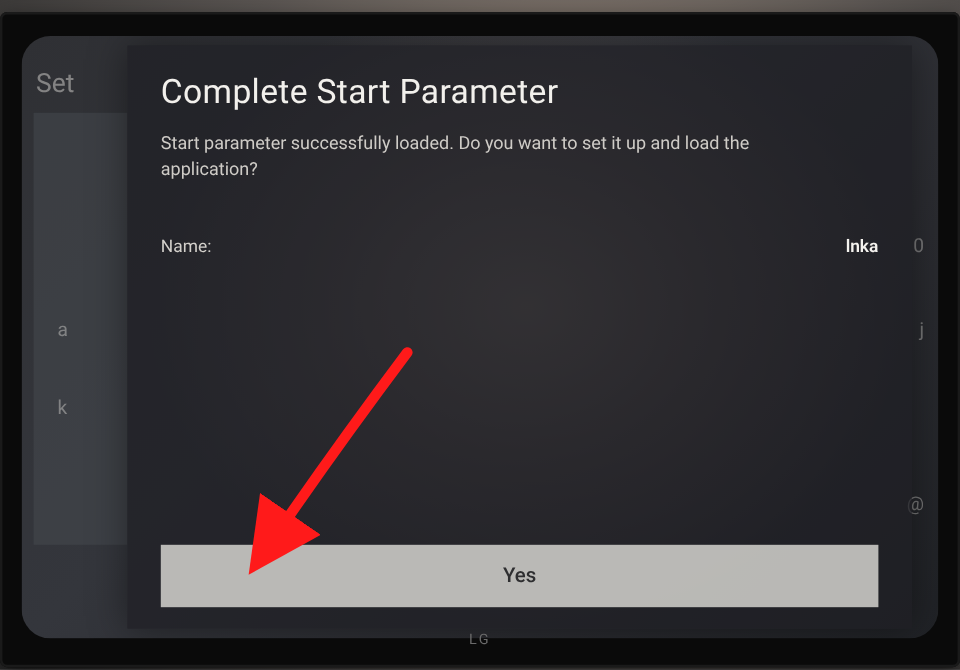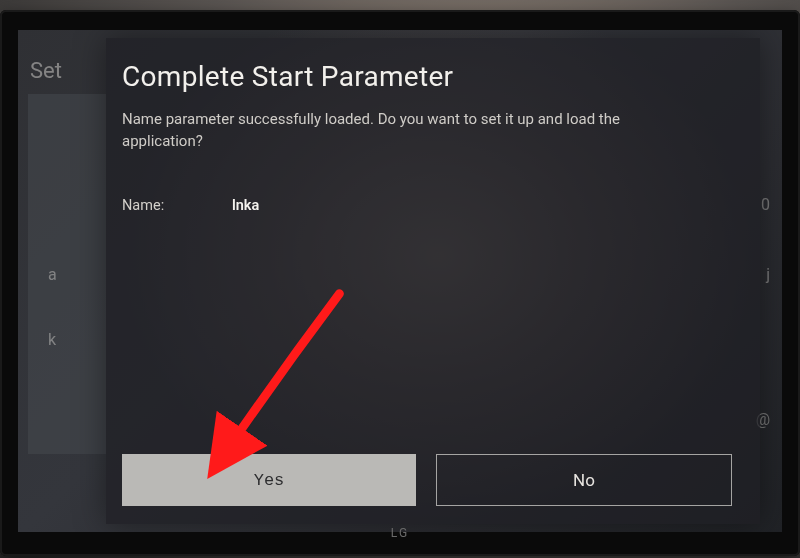--- a/index.html
+++ b/index.html
@@ -29,20 +29,21 @@
   .tv-screen {
     position: absolute;
     left: 18px;
     right: 18px;
     top: 20px;
     bottom: 24px;
     background:
       radial-gradient(ellipse 55% 70% at 55% 45%, rgba(200,180,160,0.35) 0%, rgba(140,120,110,0.25) 40%, rgba(40,40,45,0.0) 75%),
       linear-gradient(135deg, #2f3034 0%, #34363c 40%, #2b2c31 70%, #202226 100%);
     overflow: hidden;
+    border-radius: 24px;
   }
   
   .bg-ui-left {
     position: absolute;
     left: 12px;
     top: 28px;
     color: #c9c7c4;
     font-size: 22px;
     font-weight: 400;
     opacity: 0.55;
@@ -74,21 +75,21 @@
 
   .dialog {
     position: absolute;
     left: 88px;
     right: 22px;
     top: 8px;
     bottom: 8px;
     background: rgba(30,31,36,0.72);
     box-shadow: 0 0 30px rgba(0,0,0,0.4);
     color: #e8e6e2;
-    padding: 22px 28px 18px 16px;
+    padding: 22px 28px 18px 28px;
     box-sizing: border-box;
     display: flex;
     flex-direction: column;
   }
   .dialog-title {
     font-size: 28px;
     font-weight: 400;
     color: #f2f0ec;
     margin: 0 0 16px 0;
     letter-spacing: 0.3px;
@@ -100,20 +101,21 @@
     max-width: 560px;
     margin-bottom: 42px;
   }
   .details {
     font-size: 14.5px;
     line-height: 1.55;
     color: #e5e2dd;
   }
   .details-row {
     display: flex;
+    justify-content: space-between;
   }
   .details-label {
     width: 110px;
     color: #d3d0cb;
   }
   .details-value {
     font-weight: 600;
     color: #f4f2ee;
   }
   .spacer { flex: 1 1 auto; }
@@ -129,21 +131,20 @@
     align-items: center;
     justify-content: center;
     font-size: 17px;
     box-sizing: border-box;
     user-select: none;
   }
   .btn-yes {
     background: rgba(220,218,214,0.82);
     color: #2e2e30;
     font-weight: 500;
-    font-family: Liberation Mono, monospace;
   }
   .btn-no {
     background: transparent;
     border: 1.5px solid rgba(210,208,204,0.75);
     color: #e6e3df;
   }
 
   
   .arrow-svg {
     position: absolute;
@@ -162,37 +163,34 @@
       <div class="bg-strip"></div>
       <div class="bg-ui-left">Set</div>
       <div class="bg-letter" style="right:12px; top:165px;">0</div>
       <div class="bg-letter" style="left:30px; top:235px;">a</div>
       <div class="bg-letter" style="right:12px; top:235px;">j</div>
       <div class="bg-letter" style="left:30px; top:300px;">k</div>
       <div class="bg-letter" style="right:12px; top:380px;">@</div>
 
       <div class="dialog">
         <h1 class="dialog-title">Complete Start Parameter</h1>
-        <div class="dialog-message">Name parameter successfully loaded. Do you want to set it up and load the application?</div>
+        <div class="dialog-message">Start parameter successfully loaded. Do you want to set it up and load the application?</div>
 
         <div class="details">
           <div class="details-row">
             <div class="details-label">Name:</div>
             <div class="details-value">lnka</div>
           </div>
         </div>
 
         <div class="spacer"></div>
 
         <div class="button-row">
           <div class="btn btn-yes">
             <span>Yes</span>
-          </div>
-          <div class="btn btn-no">
-            <span>No</span>
           </div>
         </div>
       </div>
 
       <svg class="arrow-svg" viewBox="0 0 764 514">
         <defs>
           <marker id="ah" markerWidth="7" markerHeight="7" refX="3" refY="3.5" orient="auto">
             <polygon points="0 0, 7 3.5, 0 7" fill="#ff1a1a"></polygon>
           </marker>
         </defs>

